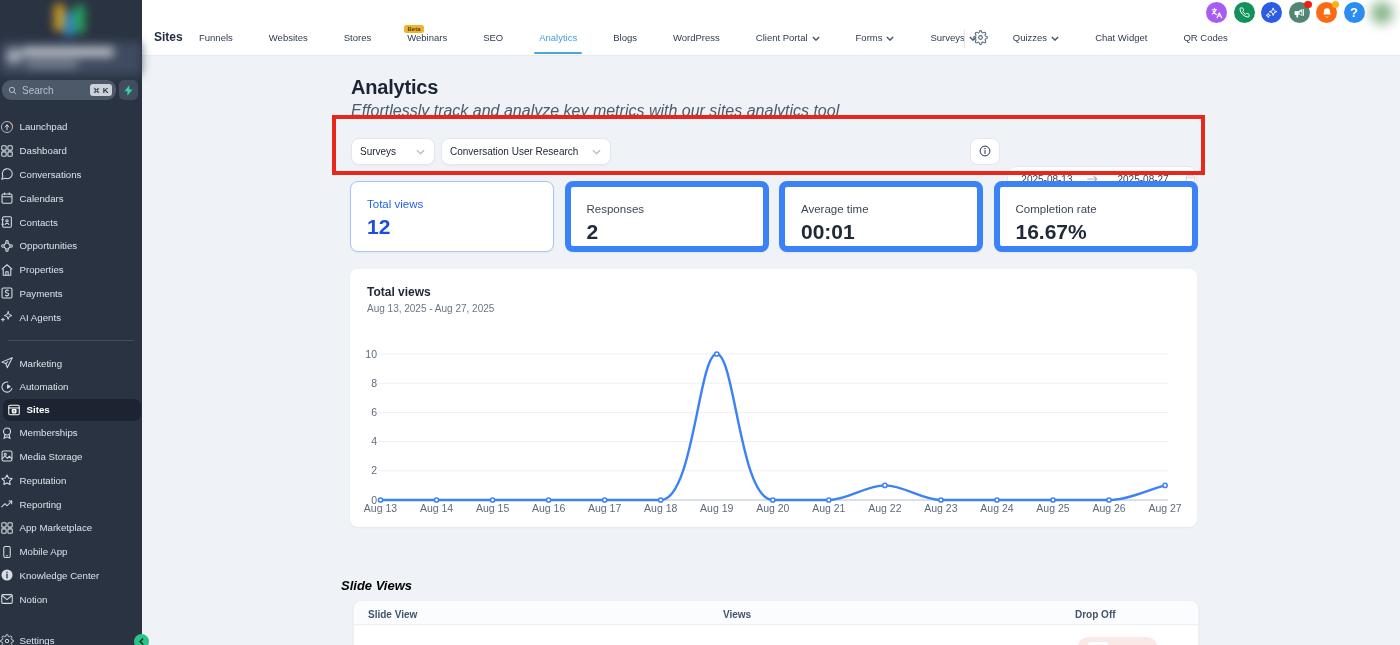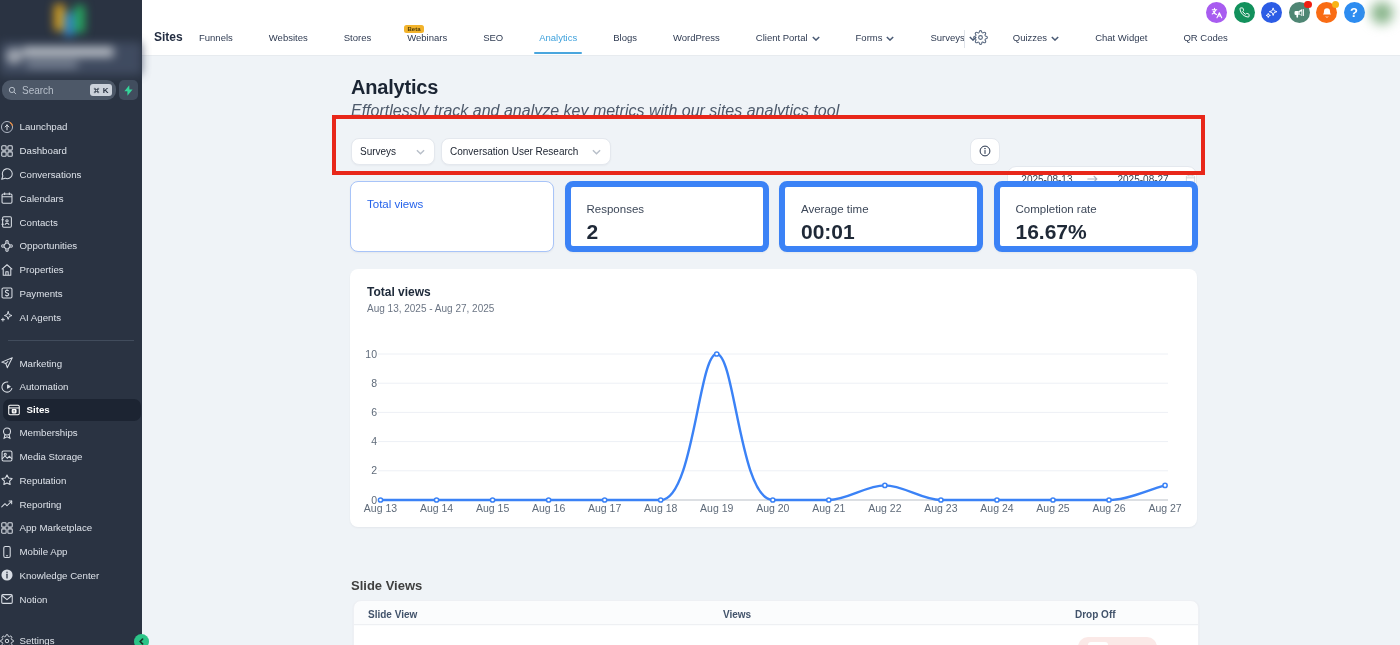--- a/index.html
+++ b/index.html
@@ -62,21 +62,21 @@
 .cards { position:absolute; left:208px; top:125px; width:848px; display:flex; gap:10.5px; }
 .card { width:204px; height:71px; background:#fff; border-radius:8px; border:6px solid #3b82f6; box-shadow:0 1px 2px rgba(16,24,40,.05); padding:16px 0 0 16px; }
 .card .lb { font-size:11.5px; color:#3c4758; margin-bottom:5px; }
 .card .vl { font-size:21px; font-weight:bold; color:#1f2937; }
 .card.sel { border:1px solid #a8c4f8; }
 .card.sel .lb { color:#2563eb; }
 .card.sel .vl { color:#1d4ed8; }
 #chartcard { position:absolute; left:208px; top:213px; width:847px; height:258px; background:#fff; border-radius:8px; box-shadow:0 1px 2px rgba(16,24,40,.05); }
 #chartcard .t { position:absolute; left:17px; top:16px; font-size:12px; font-weight:bold; color:#1d2939; }
 #chartcard .d { position:absolute; left:17px; top:34px; font-size:10px; color:#6c7685; }
-#slideh { position:absolute; left:209px; top:522px; font-size:13px; font-weight:bold; color:#404040; }
+#slideh { position:absolute; left:199px; top:522px; font-size:13px; font-weight:bold; color:#000000;font-style:italic; }
 #tablecard { position:absolute; left:211px; top:544px; width:846px; height:45px; background:#fbfcfd; border:1px solid #eef0f4; border-radius:8px 8px 0 0; box-shadow:0 1px 2px rgba(16,24,40,.05); }
 #tablecard .hrow { position:absolute; left:0; top:0; width:100%; height:24px; border-bottom:1px solid #eef0f3; }
 #tablecard .hc { position:absolute; top:7.5px; font-size:10px; font-weight:bold; color:#42536b; }
 #tablecard .body { position:absolute; left:0; top:25px; width:100%; height:20px; background:#fff; }
 #pinkbadge { position:absolute; left:724px; top:36px; width:79px; height:30px; background:#fbe9e7; border-radius:10px; }
 #pinkbadge .w { position:absolute; left:10px; top:5px; width:20px; height:20px; background:#fff; border-radius:3px; }
 </style>
 </head>
 <body>
 
@@ -380,20 +380,21 @@
         <span style="margin-left:6px">2025-08-27</span>
         <svg width="11" height="12" viewBox="0 0 24 24" fill="none" stroke="#c7cdd5" stroke-width="1.8" style="margin-left:2px">
           <rect x="3" y="5" width="18" height="16" rx="2"></rect>
           <path d="M3 9.5h18M8 2.5V6M16 2.5V6"></path>
         </svg>
       </div>
   </div>
   <div class="cards">
     <div class="card sel">
         <div class="lb">Total views</div>
+        <div class="vl">12</div>
       </div>
     <div class="card">
         <div class="lb">Responses</div>
         <div class="vl">2</div>
       </div>
     <div class="card">
         <div class="lb">Average time</div>
         <div class="vl">00:01</div>
       </div>
     <div class="card">

